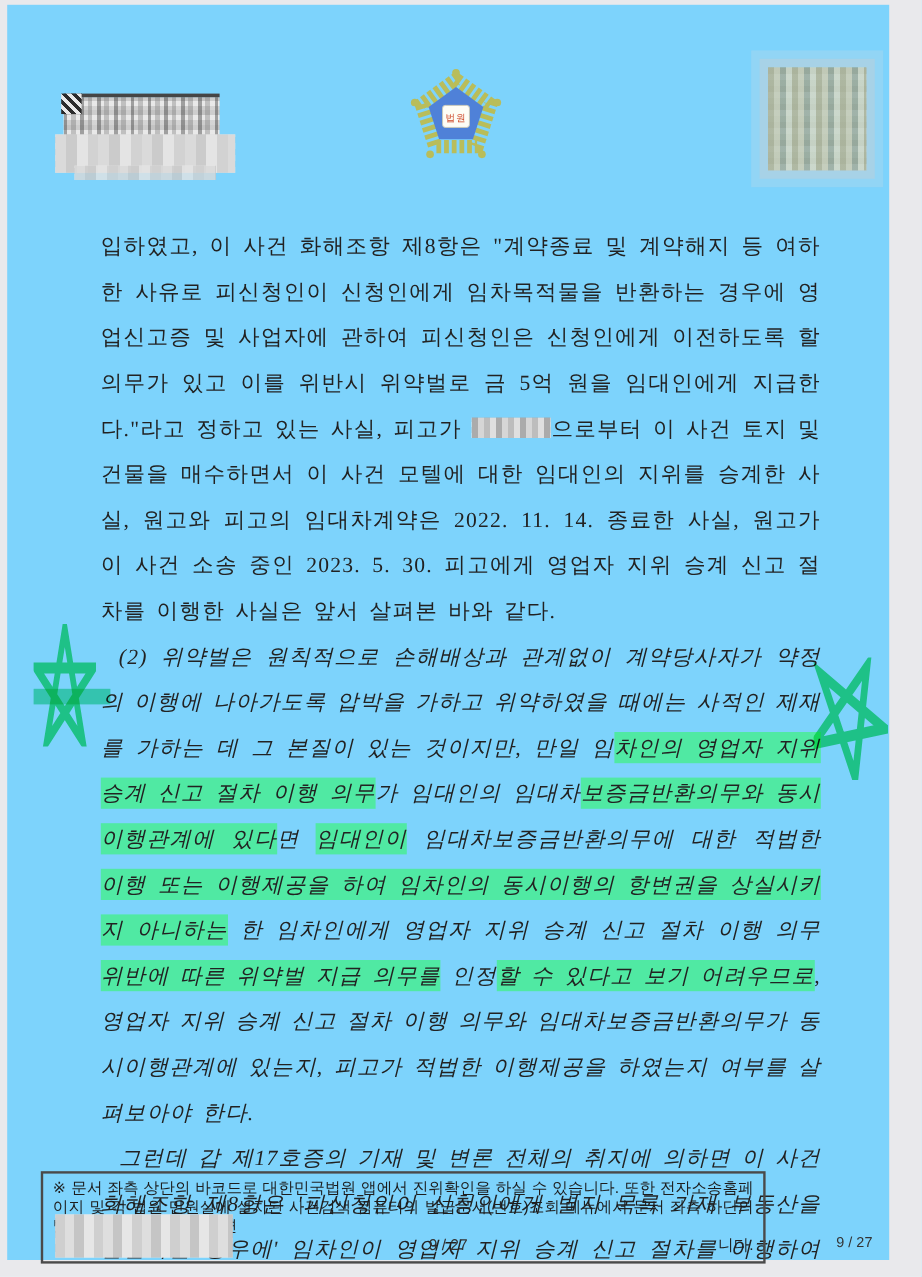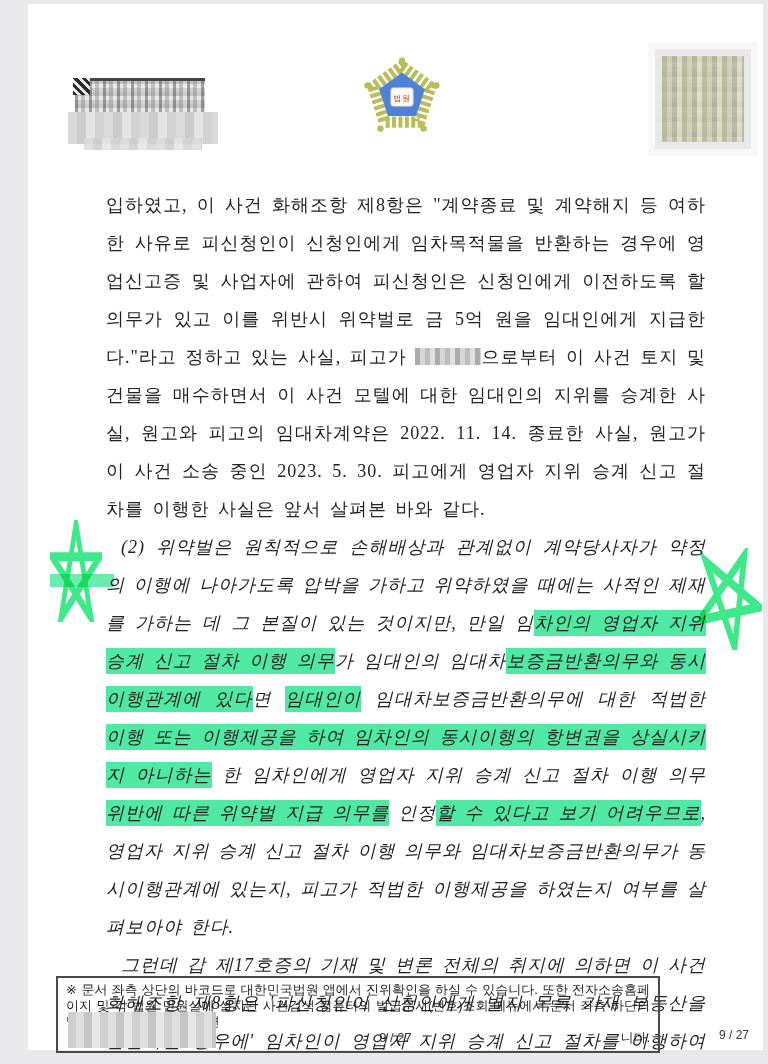--- a/index.html
+++ b/index.html
@@ -9,22 +9,22 @@
   }
   *{margin:0;padding:0;box-sizing:border-box;}
   html,body{width:768px;height:1064px;}
   body{
     background:#e9e9ec;
     font-family:"Liberation Serif","DejaVu Serif",serif;
     position:relative;
     overflow:hidden;
   }
   .page{
-    position:absolute;left:28px;top:4px;width:735px;height:1046px;
-    background:#ffffff;
+    position:absolute;left:6px;top:4px;width:735px;height:1046px;
+    background:#7dd3fc;
   }
   
   .barcode{
     position:absolute;left:47px;top:74px;width:130px;height:38px;
     border-top:3px solid #454545;
     background:
       repeating-linear-gradient(90deg, rgba(70,70,70,.45) 0 3px, rgba(255,255,255,0) 3px 6px, rgba(130,130,130,.4) 6px 10px, rgba(235,235,235,.25) 10px 14px),
       repeating-linear-gradient(0deg, #cdcdcd 0 4px, #e8e8e8 4px 8px, #c3c3c3 8px 12px);
   }
   .barcode::before{

